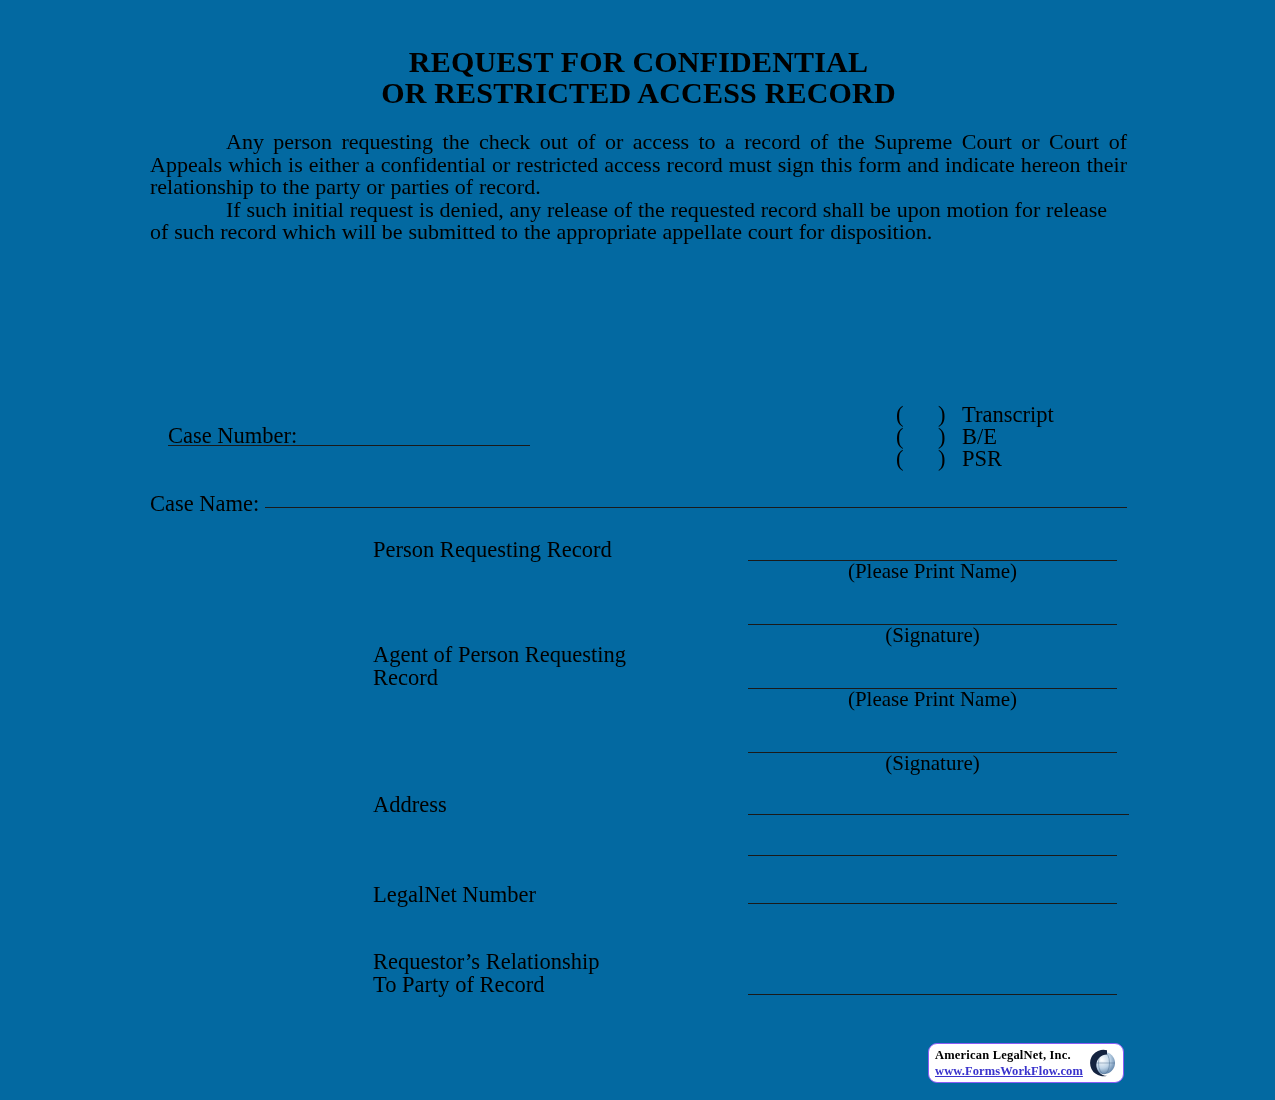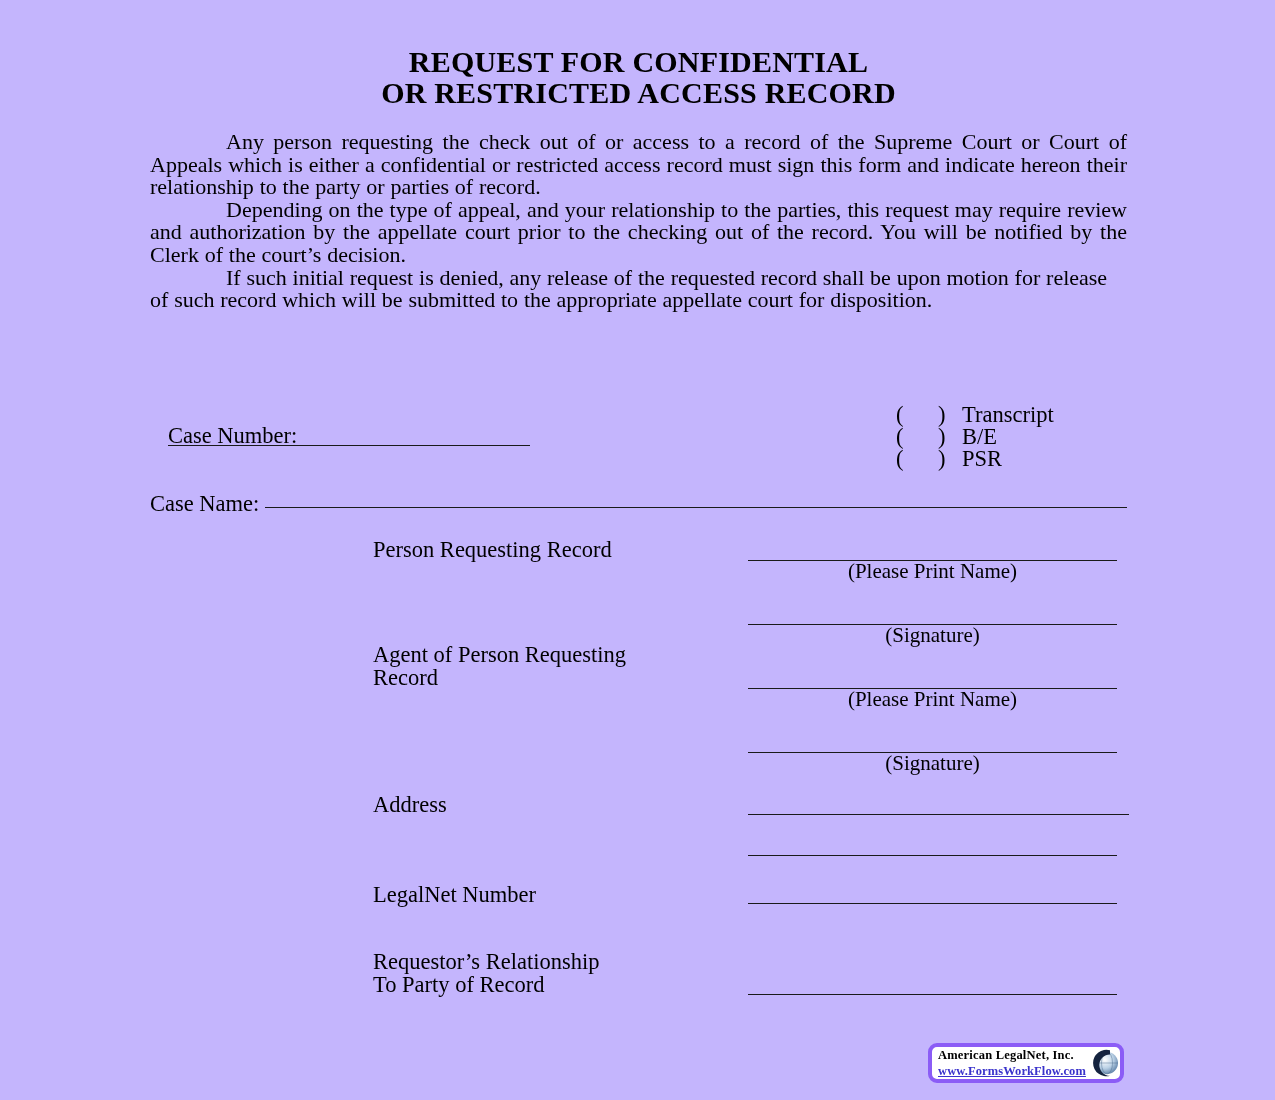--- a/index.html
+++ b/index.html
@@ -9,21 +9,21 @@
     background: #ffffff;
   }
   body {
     font-family: "Liberation Serif", "DejaVu Serif", serif;
     color: #000000;
   }
   .page {
     position: relative;
     width: 1275px;
     height: 1100px;
-    background: #c4b5fd;
+    background: #0369a1;
     overflow: hidden;
   }
 
   
   .title-block {
     position: absolute;
     left: 150px;
     top: 46px;
     width: 977px;
     text-align: center;
@@ -146,21 +146,21 @@
     white-space: nowrap;
   }
 
   
   .footer-badge {
     position: absolute;
     left: 928px;
     top: 1043px;
     width: 196px;
     height: 40px;
-    border: 4px solid #8b5cf6;
+    border: 1px solid #8b5cf6;
     border-radius: 9px;
     background: #ffffff;
     display: flex;
     align-items: center;
     box-sizing: border-box;
     padding: 0 4px 0 6px;
   }
   .badge-text {
     flex: 1 1 auto;
     line-height: 1;
@@ -195,21 +195,20 @@
 
 <div class="page">
 
   <div class="title-block">
     <div class="title-line">REQUEST FOR CONFIDENTIAL</div>
     <div class="title-line">OR RESTRICTED ACCESS RECORD</div>
   </div>
 
   <div class="body-block">
     <p class="para">Any person requesting the check out of or access to a record of the Supreme Court or Court of Appeals which is either a confidential or restricted access record must sign this form and indicate hereon their relationship to the party or parties of record.</p>
-    <p class="para">Depending on the type of appeal, and your relationship to the parties, this request may require review and authorization by the appellate court prior to the checking out of the record.  You will be notified by the Clerk of the court’s decision.</p>
     <p class="para last-of-para">If such initial request is denied, any release of the requested record shall be upon motion for release of such record which will be submitted to the appropriate appellate court for disposition.</p>
   </div>
 
   <div class="case-number-row">
     <span class="case-label">Case Number:</span>
     <span class="rule case-number-rule"></span>
   </div>
 
   <div class="check-col">
     <div class="check-row">

